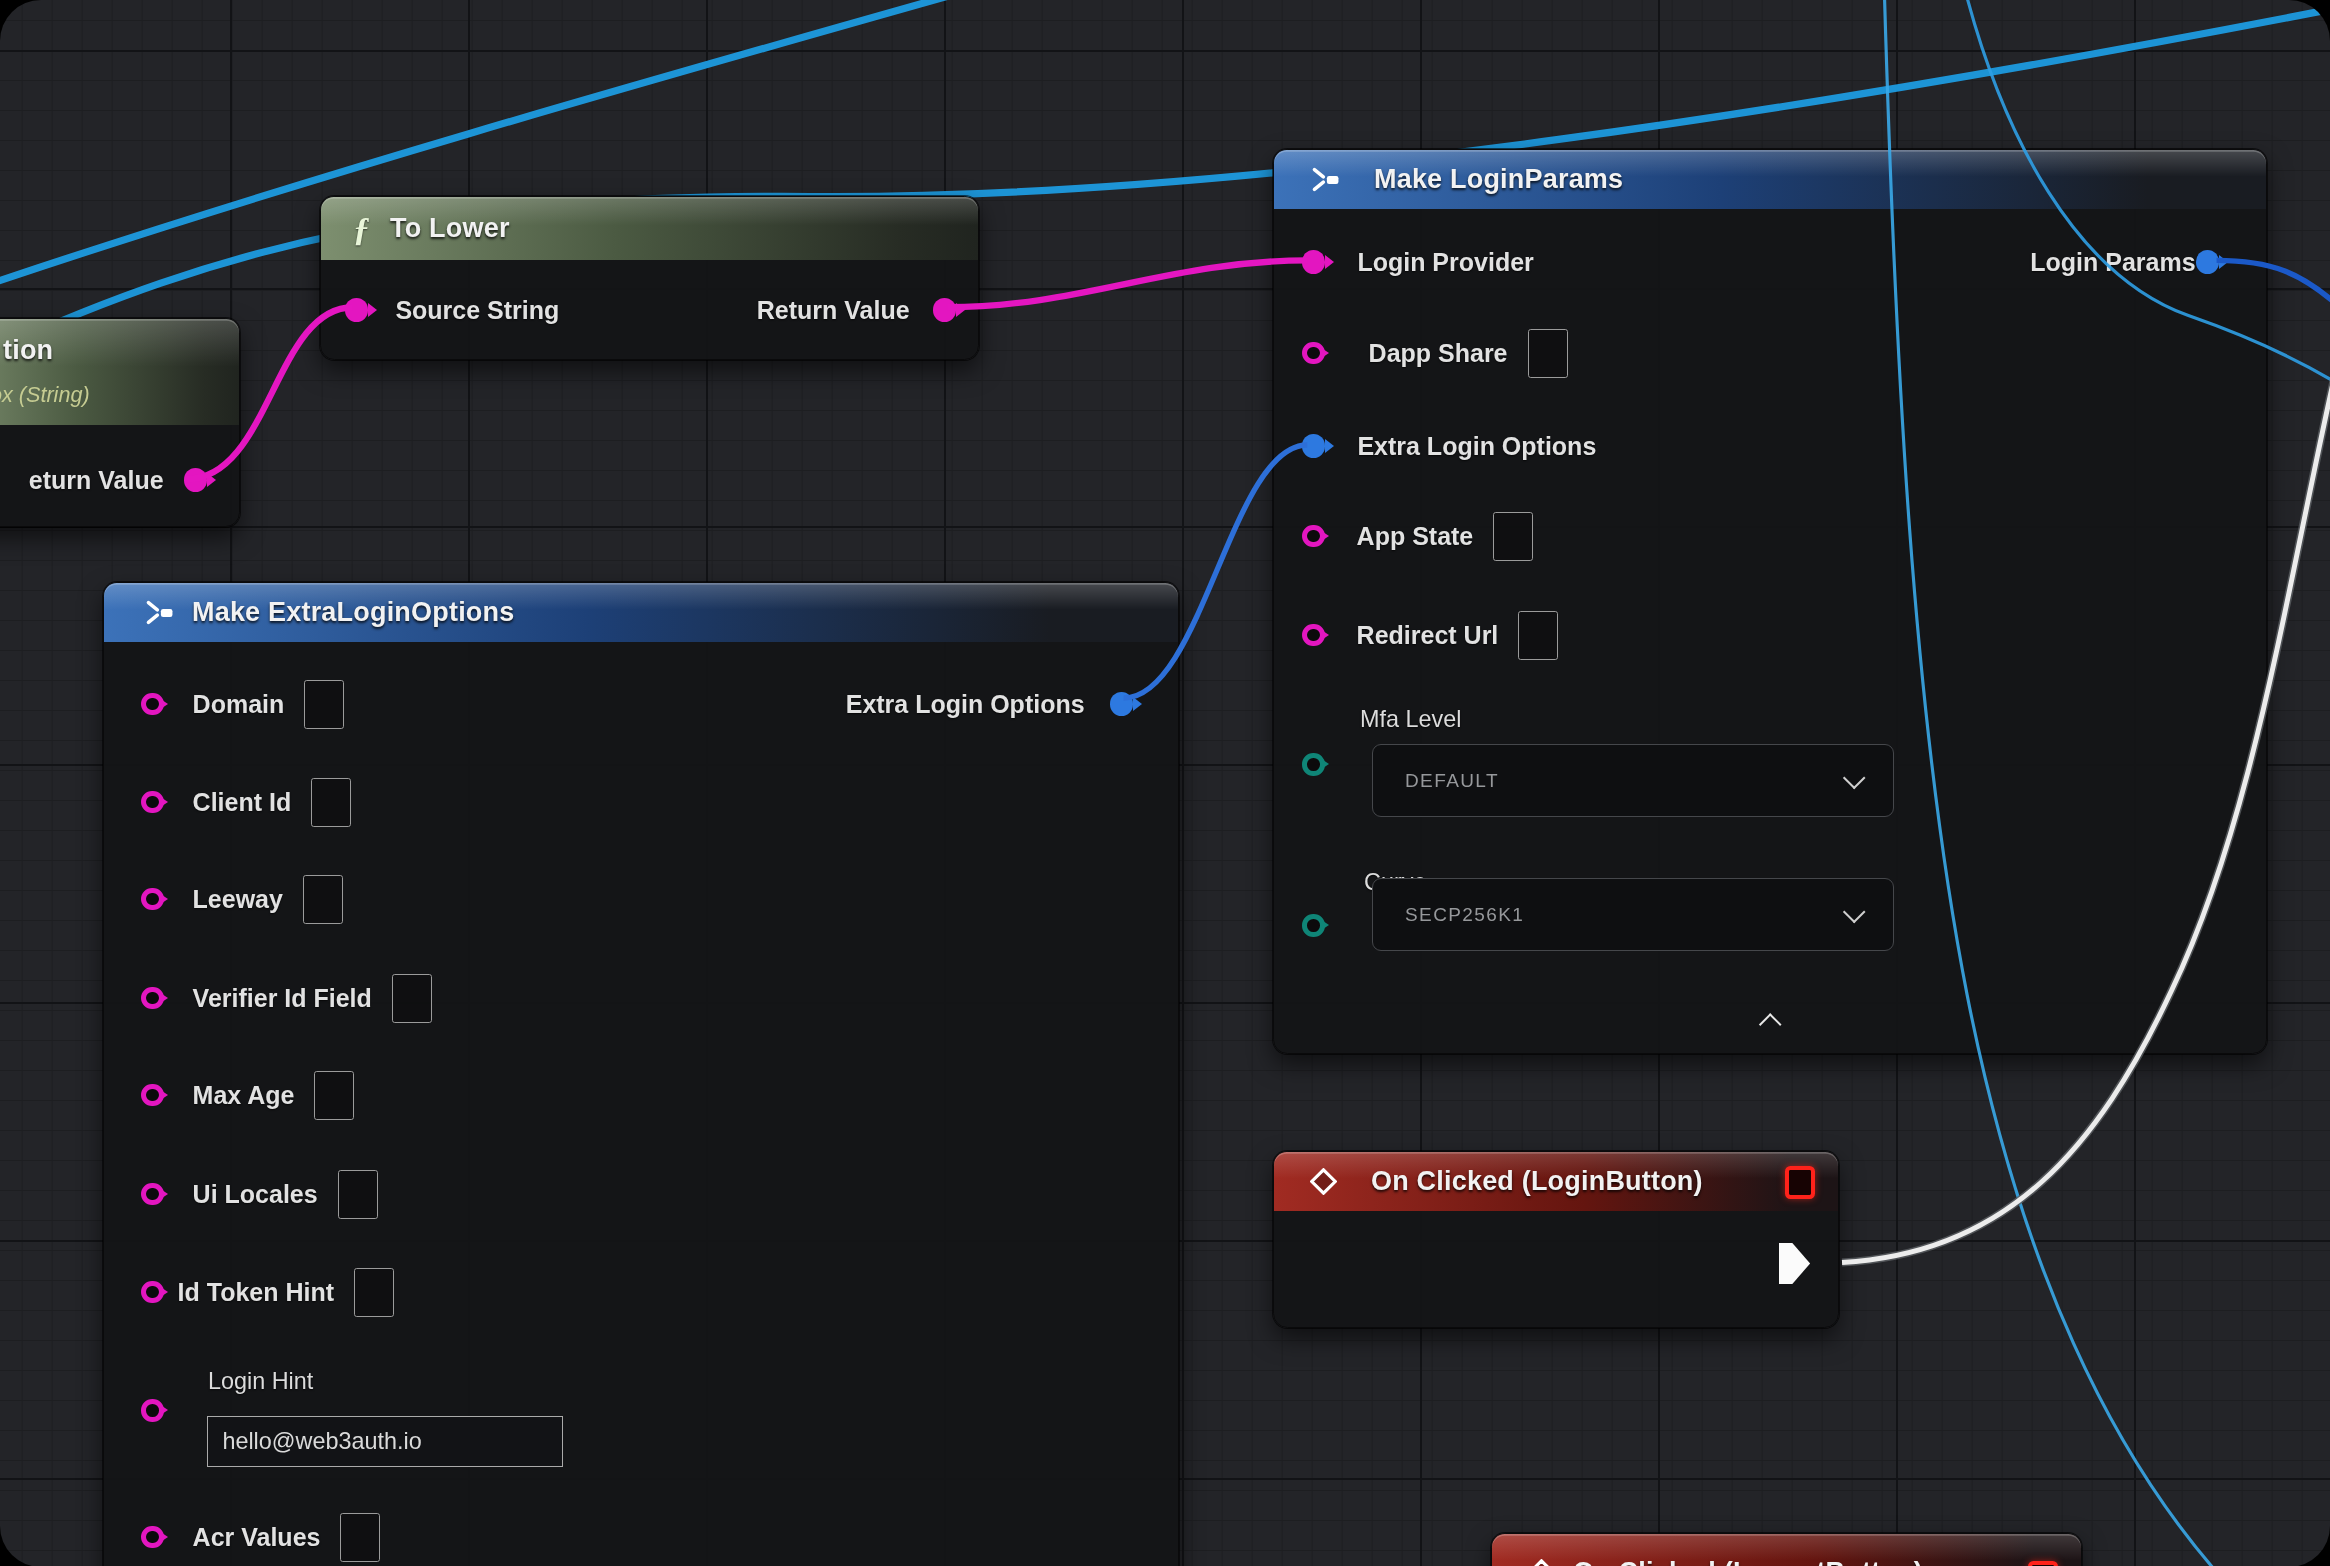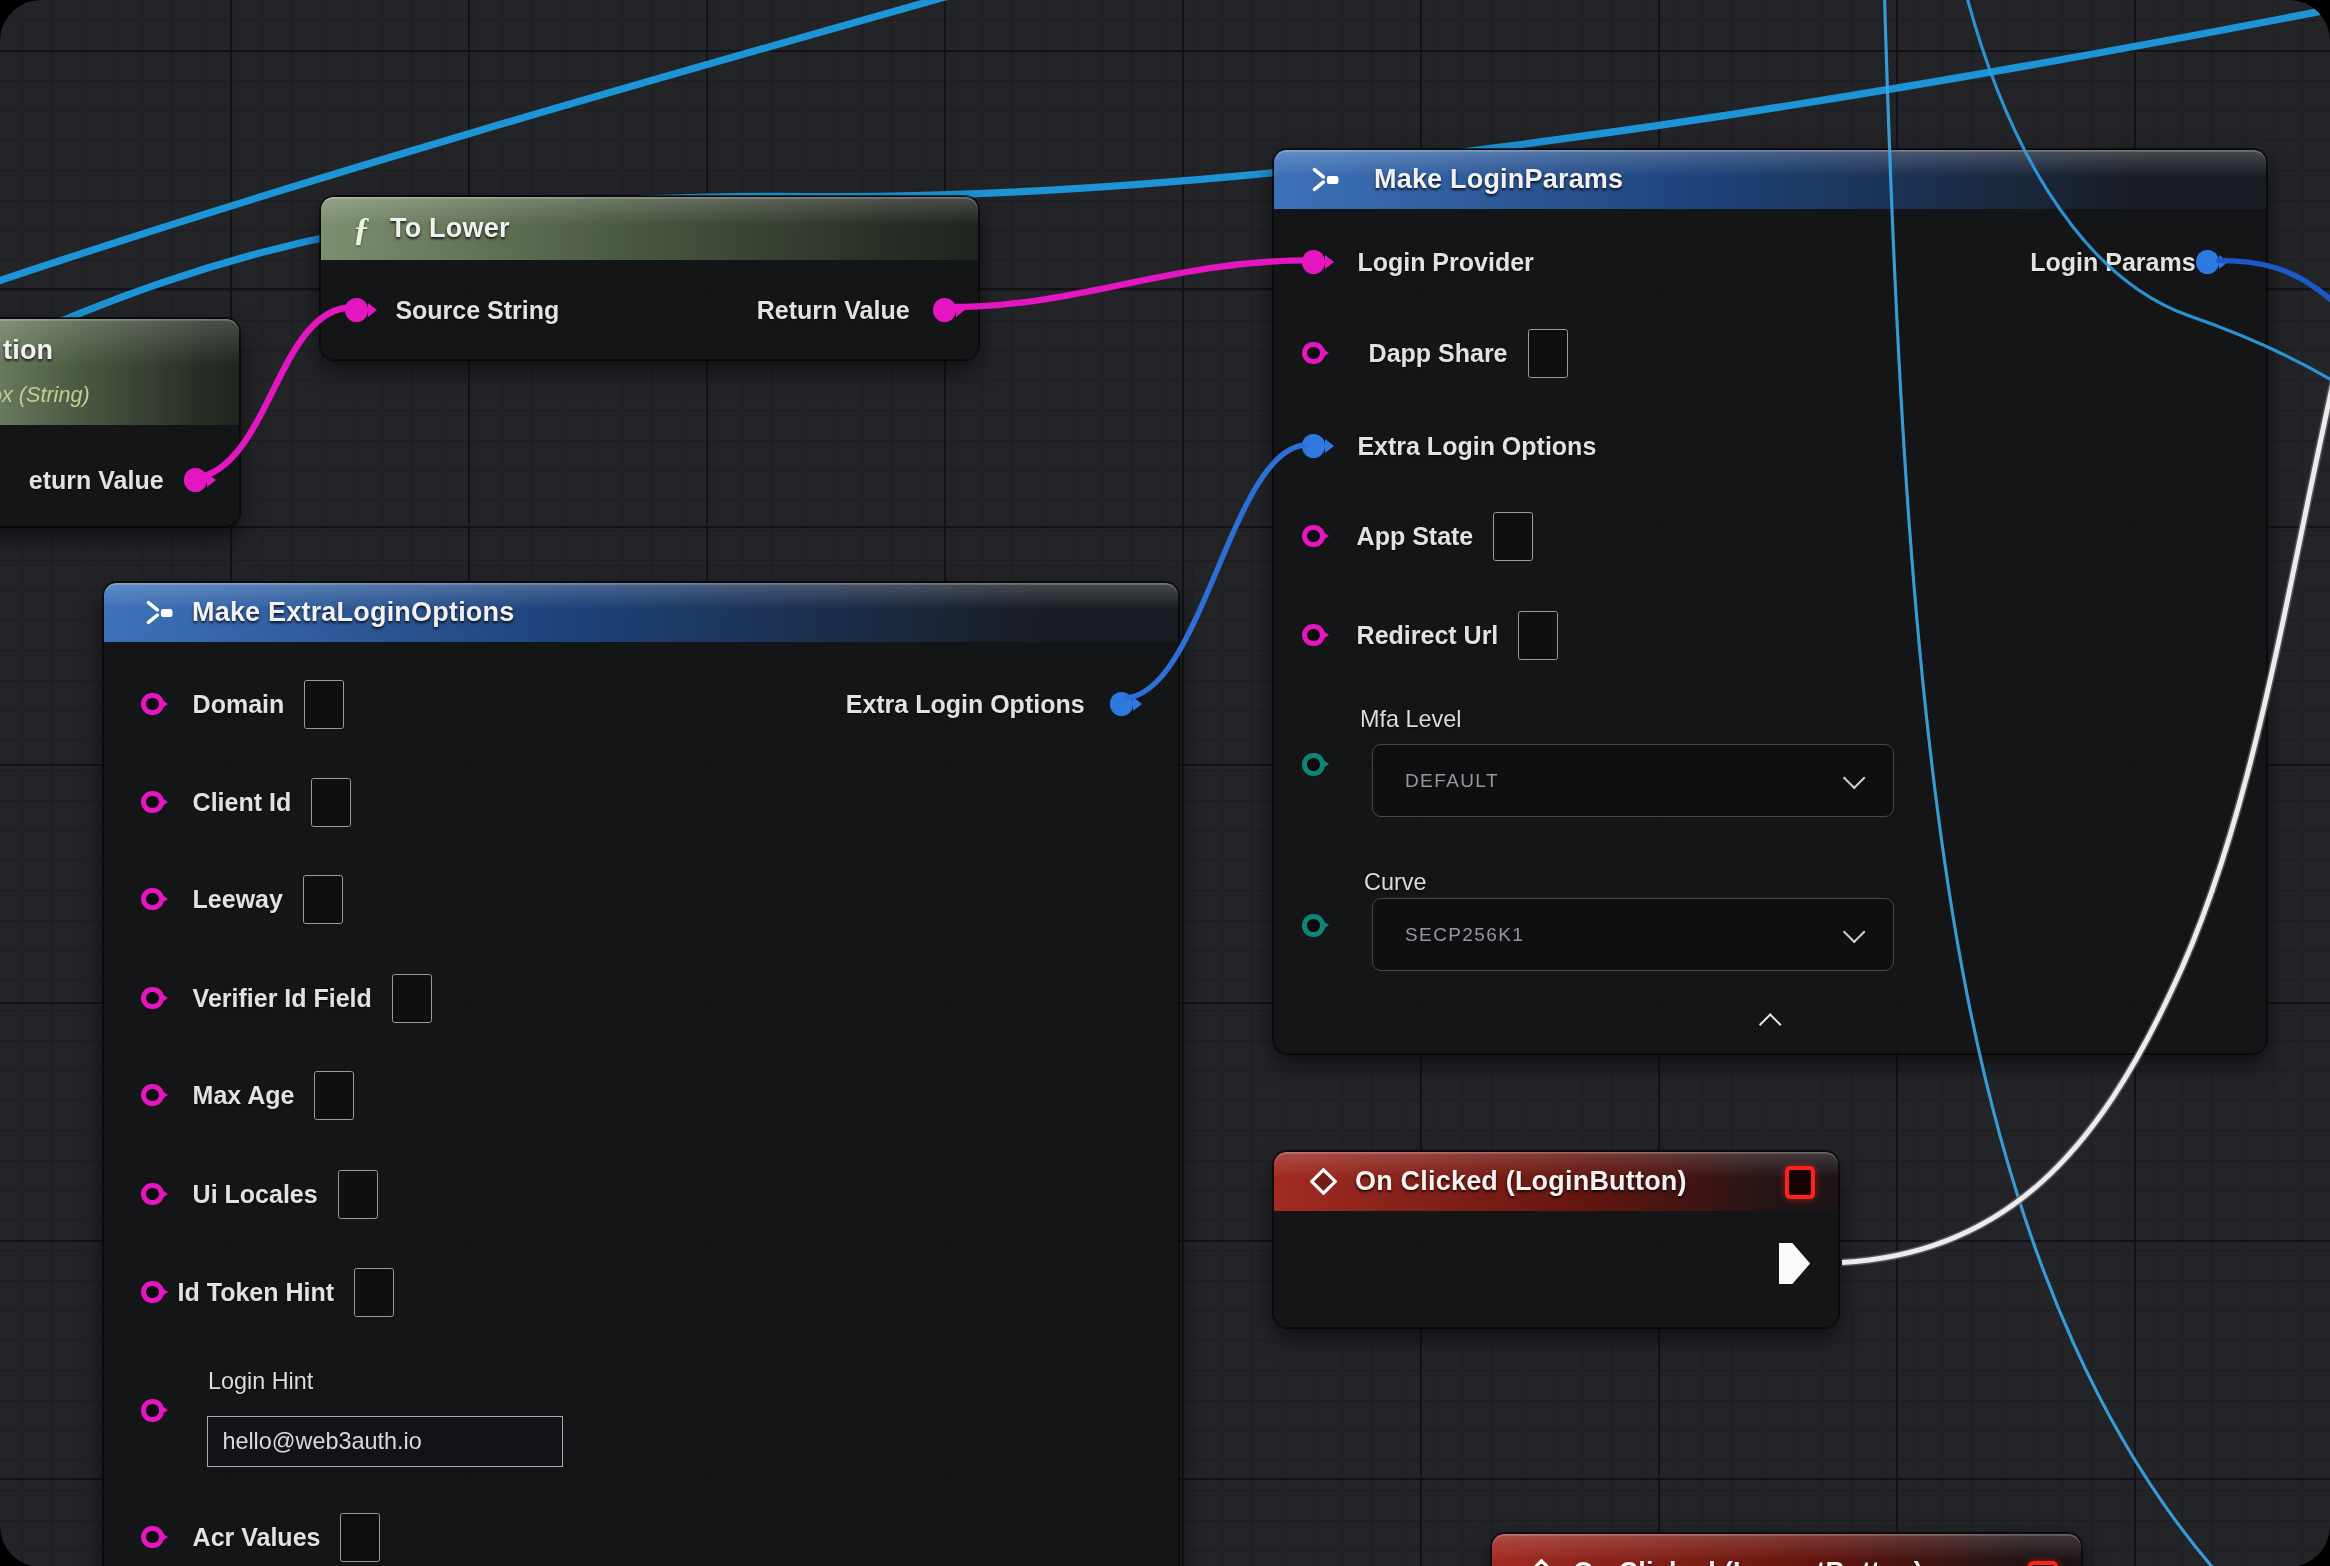--- a/index.html
+++ b/index.html
@@ -18,21 +18,21 @@
   .node{position:absolute;z-index:2;background:rgba(19,20,23,0.93);border:1.8px solid #0a0a0b;
     border-radius:14.4px;box-shadow:0 10.8px 23.4px rgba(0,0,0,0.55), 0 0 0 0.9px rgba(0,0,0,0.6);}
   #wires-over{z-index:3}
   .hdr{position:absolute;left:0;top:0;right:0;height:59px;border-radius:12.6px 12.6px 0 0;
     display:flex;align-items:center;box-shadow:inset 0 1.8px 0 rgba(255,255,255,0.22);}
   .hdr-green{background:linear-gradient(to bottom,rgba(255,255,255,0.18),rgba(255,255,255,0) 45%),
     linear-gradient(to right,#7d8f6f,#4b5a42 45%,#272c24 88%,#20241f);}
   .hdr-blue{background:linear-gradient(to bottom,rgba(255,255,255,0.20),rgba(255,255,255,0) 45%),
     linear-gradient(to right,#3c72b9,#1d4077 45%,#191c22 88%);}
   .hdr-red{background:linear-gradient(to bottom,rgba(255,255,255,0.16),rgba(255,255,255,0) 45%),
-    linear-gradient(to right,#a12b22,#64150f 55%,#1d1416 92%);}
+    linear-gradient(to right,#a12b22,#64150f 55%,#1d1416 92%);gap:16px;}
   .title{font-size:27px;font-weight:bold;color:#f2f2f2;text-shadow:0 1.8px 2.7px rgba(0,0,0,0.8);
     white-space:nowrap;letter-spacing:0.2px;}
   .subtitle{font-style:italic;font-size:21.6px;color:#c6cc92;white-space:nowrap;}
   .icon{display:inline-flex;align-items:center;justify-content:center;}
   .fn-icon{font-family:"Liberation Serif",serif;font-style:italic;font-weight:bold;font-size:34px;
     color:#e9f6d9;text-shadow:0 0.9px 1.8px rgba(0,0,0,.6);}
   .in-row,.out-row{position:absolute;height:54px;display:flex;align-items:center;font-weight:bold;}
   .in-row{left:0;right:0;}
   .out-row{right:0;}
   .plabel{font-size:25px;color:#e2e2e2;text-shadow:0 0.9px 1.8px rgba(0,0,0,.7);white-space:nowrap;}
@@ -202,21 +202,21 @@
 
     <div class="minilabel" style="left:86px;top:556px">Mfa Level</div>
     <span class="pin pin-hollow c-enum" style="position:absolute;left:28px;top:603px"></span>
     <div class="dropdown" style="left:98px;top:594px;width:520px;height:71px">
       <span class="dd-text">DEFAULT</span>
       <span class="chev"></span>
     </div>
 
     <div class="minilabel" style="left:90px;top:719px">Curve</div>
     <span class="pin pin-hollow c-enum" style="position:absolute;left:28px;top:764px"></span>
-    <div class="dropdown" style="left:98px;top:748px;width:520px;height:71px">
+    <div class="dropdown" style="left:98px;top:728px;width:520px;height:71px">
       <span class="dd-text">SECP256K1</span>
       <span class="chev"></span>
     </div>
 
     <div class="collapse-btn" style="left:478px;top:863px">
       <span class="chev chev-up" style="position:static"></span>
     </div>
   </div>
 
   <div class="node" style="left:1273px;top:1151px;width:564px;height:175px">

